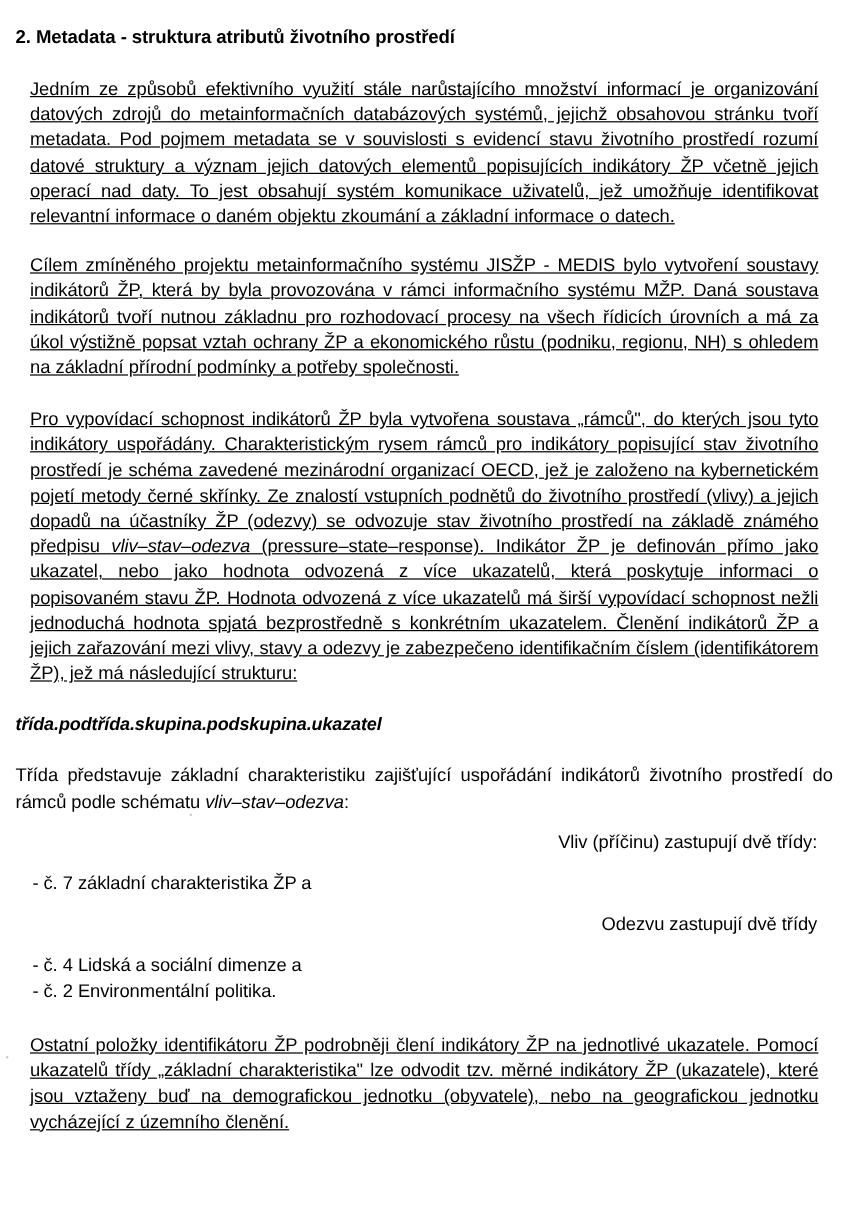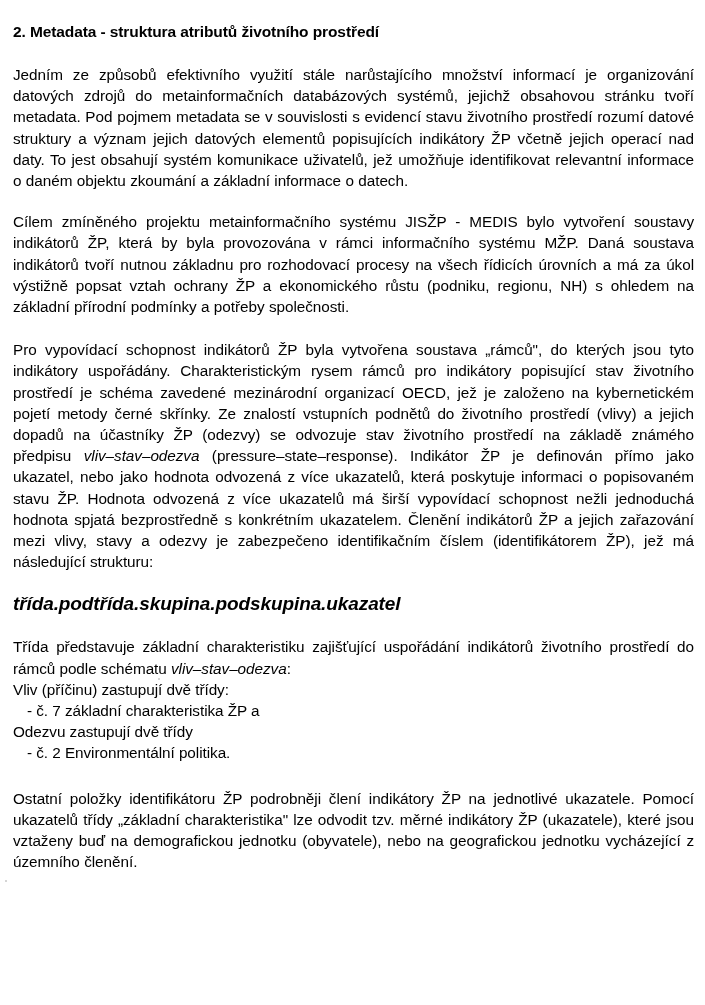--- a/index.html
+++ b/index.html
@@ -40,54 +40,56 @@
     line-height: 20px;
     white-space: nowrap;
   }
 
   
   .para {
     font-size: 15.3px;
     line-height: 21.2px;
     text-align: justify;
     text-justify: inter-word;
-    margin: 0;
+    margin: 12px;
     letter-spacing: -0.05px;
     word-spacing: 0.2px;
+    text-decoration: underline;
   }
 
   .p1 { margin-top: 22px; }
   .p2 { margin-top: 20px; }
   .p3 { margin-top: 22px; }
 
   .formula {
-    font-size: 19px;
+    font-size: 15px;
     font-weight: bold;
     font-style: italic;
     line-height: 21px;
     margin: 0;
     margin-top: 21px;
     letter-spacing: -0.1px;
   }
 
   
   .list-block {
     margin-top: 22px;
     font-size: 15.3px;
     line-height: 21.2px;
   }
   .list-block .lead {
     text-align: justify;
     margin: 0;
     letter-spacing: -0.05px;
   }
   .list-block .line {
-    margin: 0;
+    margin: 13px;
     white-space: nowrap;
     letter-spacing: -0.05px;
+    text-align: right;
   }
   .list-block .item {
     margin: 0;
     padding-left: 14px;
     white-space: nowrap;
     letter-spacing: -0.05px;
   }
 
   .p4 { margin-top: 24px; }
 
@@ -125,20 +127,21 @@
 
     <div class="list-block">
 
       <p class="lead"><span>Třída představuje základní charakteristiku zajišťující uspořádání indikátorů životního prostředí do rámců podle schématu </span><em class="it">vliv–stav–odezva</em><span>:</span></p>
 
       <p class="line">Vliv (příčinu) zastupují dvě třídy:</p>
       <p class="item">- č. 7 základní charakteristika ŽP a</p>
 
 
       <p class="line">Odezvu zastupují dvě třídy</p>
+      <p class="item">- č. 4 Lidská a sociální dimenze a</p>
       <p class="item">- č. 2 Environmentální politika.</p>
 
     </div>
 
     <p class="para p4">Ostatní položky identifikátoru ŽP podrobněji člení indikátory ŽP na jednotlivé ukazatele. Pomocí ukazatelů třídy „základní charakteristika" lze odvodit tzv. měrné indikátory ŽP (ukazatele), které jsou vztaženy buď na demografickou jednotku (obyvatele), nebo na geografickou jednotku vycházející z územního členění.</p>
 
   </div>
 </div>
 
 </body></html>

